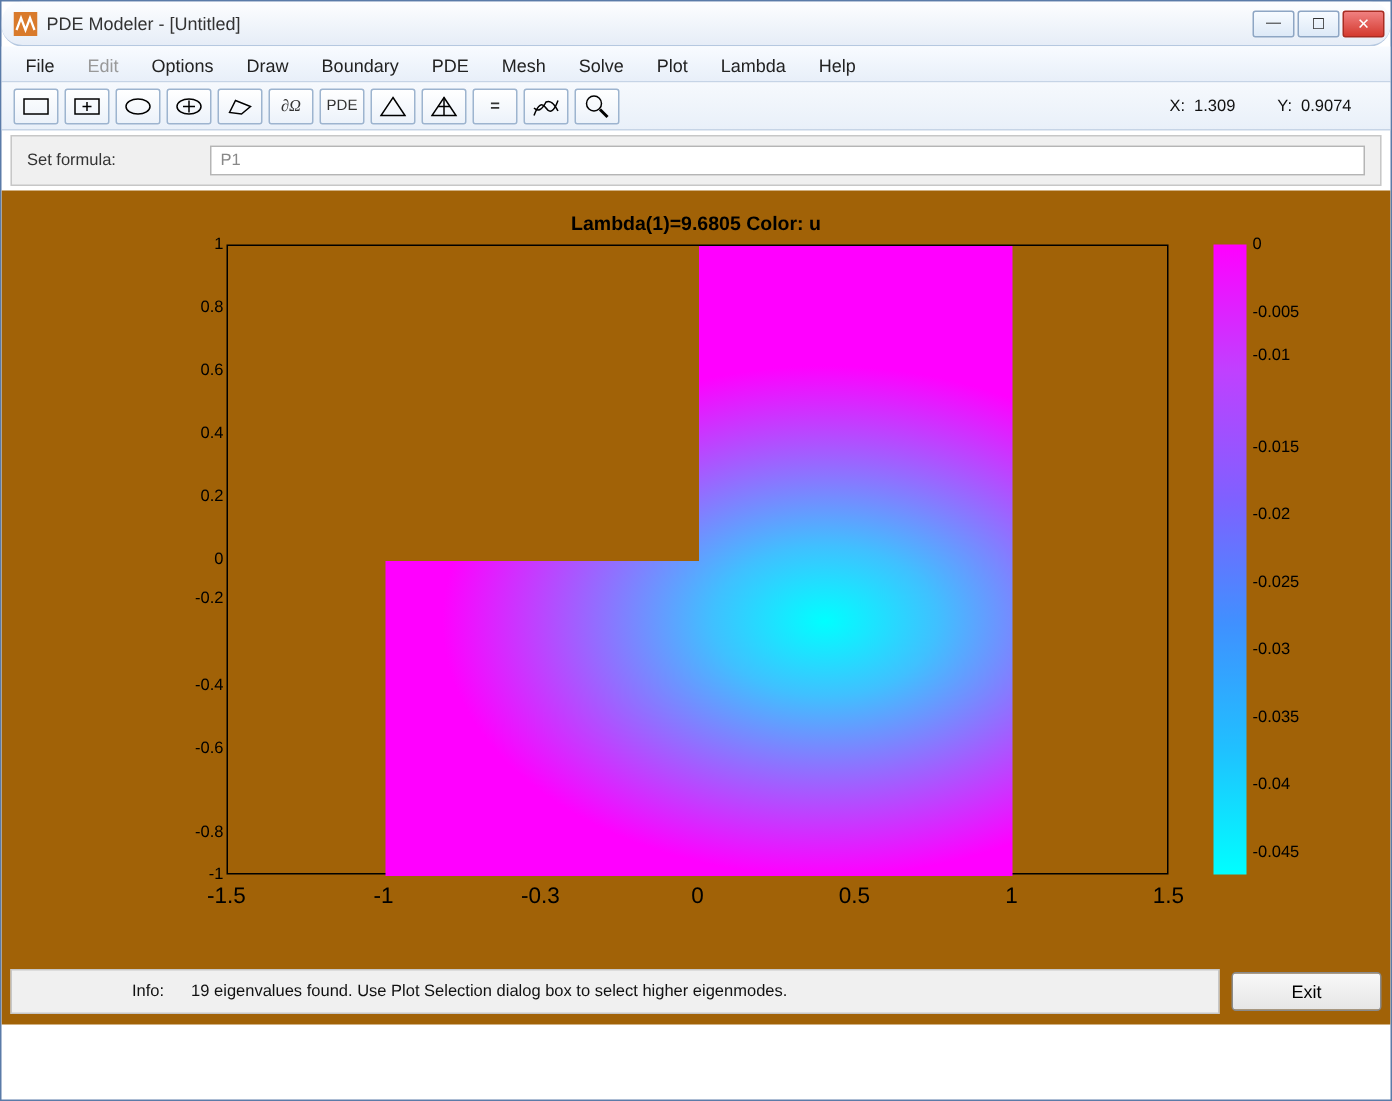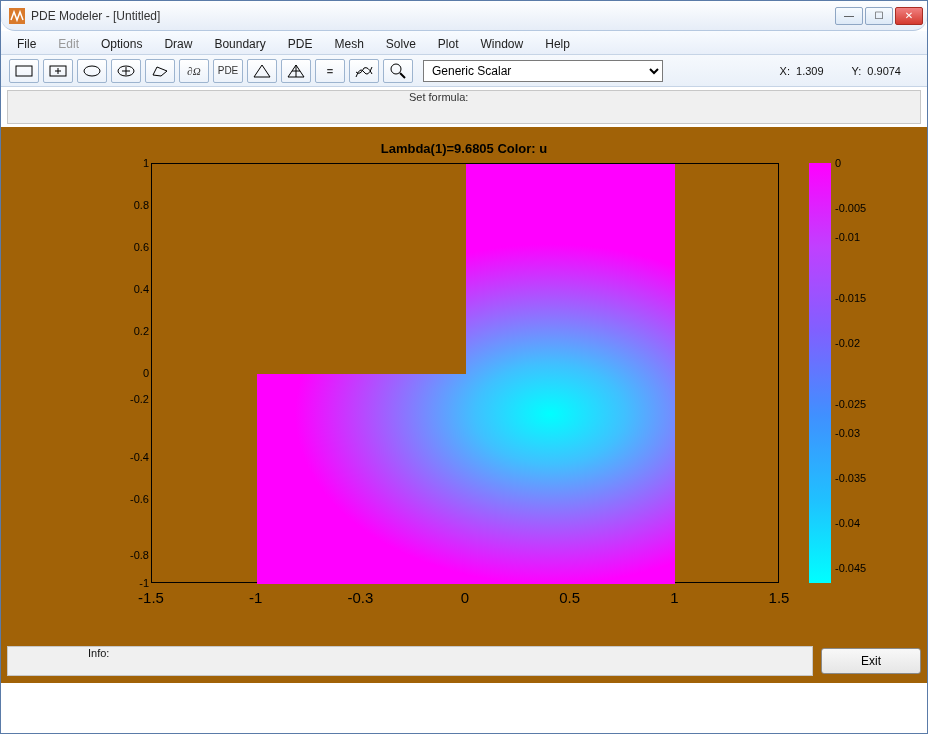--- a/index.html
+++ b/index.html
@@ -20,39 +20,39 @@
 
 
 .toolbar { height: 32px; background: linear-gradient(#f6f9fd,#e9f0f9); border-bottom:1px solid #c6d4e6; display:flex; align-items:center; padding:0 8px; gap:4px; }
 .tbtn { width:30px; height:24px; border:1px solid #9db4cf; background:linear-gradient(#fff,#ecf2fa); border-radius:2px; display:flex; align-items:center; justify-content:center; cursor:pointer; font-size:11px; color:#333;}
 .tbtn svg { display:block; }
 .tselect { flex: 0 0 240px; height:22px; border:1px solid #7a7a7a; background:#fff; font-size:12px; padding:0 4px; margin-left:6px;}
 .coordbox { margin-left:auto; display:flex; gap:28px; padding-right:18px; font-size:11px; color:#111;}
 .coordbox span.label { margin-right:6px; }
 
 
-.formulabar { height:34px; background:#f0f0f0; border:1px solid #c7c7c7; margin:3px 6px; display:flex; align-items:center; padding:0 10px; gap:12px;flex-direction:column;}
+.formulabar { height:34px; background:#f0f0f0; border:1px solid #c7c7c7; margin:3px 6px; display:flex; align-items:center; padding:0 10px; gap:12px;}
 .formulabar .lbl { font-size:11px; color:#333; width:110px; }
 .formulabar input { flex:1; height:20px; border:1px solid #b5b5b5; background:#fff; font-size:11px; padding:0 6px; color:#888;}
 
 
 .plotwrap { position:relative; height: 556px; background:#a16207; }
 
 .axes { position:absolute; left:150px; top:36px; width:628px; height:420px; border:1px solid #000; }
 .plot-title { position:absolute; top:14px; left:0; right:0; text-align:center; font-weight:bold; font-size:13px; color:#000; }
 .ytick { position:absolute; right:calc(100% - 148px); width:40px; text-align:right; font-size:11px; transform:translateY(-50%); }
 .xtick { position:absolute; top:462px; font-size:15px; transform:translateX(-50%); }
 
 
 .colorbar { position:absolute; left:808px; top:36px; width:22px; height:420px; background: linear-gradient(to bottom, #ff00ff, #c040ff, #8060ff, #4090ff, #20c0ff, #00ffff); }
 .cbtick { position:absolute; left:834px; font-size:11px; transform:translateY(-50%); }
 
 
 .statusbar { position:absolute; bottom:0; left:0; right:0; height:44px; display:flex; align-items:center; padding:6px; gap:8px; }
-.infobox { flex:1; height:30px; border:1px solid #c7c7c7; background:#f0f0f0; display:flex; align-items:flex-start; padding:0 10px; font-size:11px; color:#111; gap:18px;}
+.infobox { flex:1; height:30px; border:1px solid #c7c7c7; background:#f0f0f0; display:flex; align-items:center; padding:0 10px; font-size:11px; color:#111; gap:18px;}
 .exitbtn { width:100px; height:26px; border:1px solid #8a8a8a; background:linear-gradient(#f8f8f8,#e6e6e6); border-radius:3px; font-size:12px; cursor:pointer;}
 
 </style>
 </head>
 <body>
 
 <div class="titlebar">
   <svg class="icon" viewBox="0 0 16 16">
       <rect width="16" height="16" fill="#d97a2b"></rect>
       <path d="M2 12 L5 4 L8 12 L11 4 L14 12" stroke="#fff" stroke-width="1.5" fill="none"></path>
@@ -68,21 +68,21 @@
 <div class="menubar">
   <div class="menuitem">File</div>
   <div class="menuitem disabled">Edit</div>
   <div class="menuitem">Options</div>
   <div class="menuitem">Draw</div>
   <div class="menuitem">Boundary</div>
   <div class="menuitem">PDE</div>
   <div class="menuitem">Mesh</div>
   <div class="menuitem">Solve</div>
   <div class="menuitem">Plot</div>
-  <div class="menuitem">Window</div>
+  <div class="menuitem">Lambda</div>
   <div class="menuitem">Help</div>
 </div>
 
 <div class="toolbar">
   <div class="tbtn">
       <svg width="18" height="12">
         <rect x="1" y="1" width="16" height="10" stroke="#000" fill="none"></rect>
       </svg>
     </div>
   <div class="tbtn">
@@ -129,31 +129,29 @@
         <path d="M1 13 Q5 2 9 8 Q13 14 17 3" stroke="#000" fill="none"></path>
         <path d="M1 8 Q5 12 9 4 Q13 2 17 10" stroke="#000" fill="none"></path>
       </svg>
     </div>
   <div class="tbtn">
       <svg width="16" height="16">
         <circle cx="6" cy="6" r="5" stroke="#000" fill="none"></circle>
         <line x1="10" y1="10" x2="15" y2="15" stroke="#000" stroke-width="2"></line>
       </svg>
     </div>
-  <select class="tselect">
-    <option>Generic Scalar</option>
-  </select>
   <div class="coordbox">
     <span><span class="label">X:</span><span>1.309</span></span>
     <span><span class="label">Y:</span><span>0.9074</span></span>
   </div>
 </div>
 
 <div class="formulabar">
   <div class="lbl">Set formula:</div>
+  <input type="text" value="P1" style="">
 </div>
 
 <div class="plotwrap">
   <div class="plot-title">Lambda(1)=9.6805   Color: u</div>
 
   <div class="axes">
 
     <div style="position:absolute; left:104.67px; top:210px; width:418.67px; height:210px; background: radial-gradient(ellipse 300px 200px at 293px 40px, #00ffff 0%, #40c0ff 25%, #8080ff 45%, #c040ff 65%, #ff00ff 85%);"></div>
     <div style="position:absolute; left:314px; top:0px; width:209.33px; height:210px; background: radial-gradient(ellipse 300px 200px at 84px 250px, #00ffff 0%, #40c0ff 25%, #8080ff 45%, #c040ff 65%, #ff00ff 85%);"></div>
   </div>
@@ -177,25 +175,26 @@
   <div class="xtick" style="left:568.67px">0.5</div>
   <div class="xtick" style="left:673.33px">1</div>
   <div class="xtick" style="left:778px">1.5</div>
 
   <div class="colorbar"></div>
   <div class="cbtick" style="top:36px">0</div>
   <div class="cbtick" style="top:81px">-0.005</div>
   <div class="cbtick" style="top:110px">-0.01</div>
   <div class="cbtick" style="top:171px">-0.015</div>
   <div class="cbtick" style="top:216px">-0.02</div>
-  <div class="cbtick" style="top:277px">-0.025</div>
+  <div class="cbtick" style="top:261px">-0.025</div>
   <div class="cbtick" style="top:306px">-0.03</div>
   <div class="cbtick" style="top:351px">-0.035</div>
   <div class="cbtick" style="top:396px">-0.04</div>
   <div class="cbtick" style="top:441px">-0.045</div>
 
   <div class="statusbar">
     <div class="infobox">
       <span style="margin-left:70px;">Info:</span>
+      <span>19 eigenvalues found. Use Plot Selection dialog box to select higher eigenmodes.</span>
     </div>
     <button class="exitbtn">Exit</button>
   </div>
 </div>
 
 </body></html>

